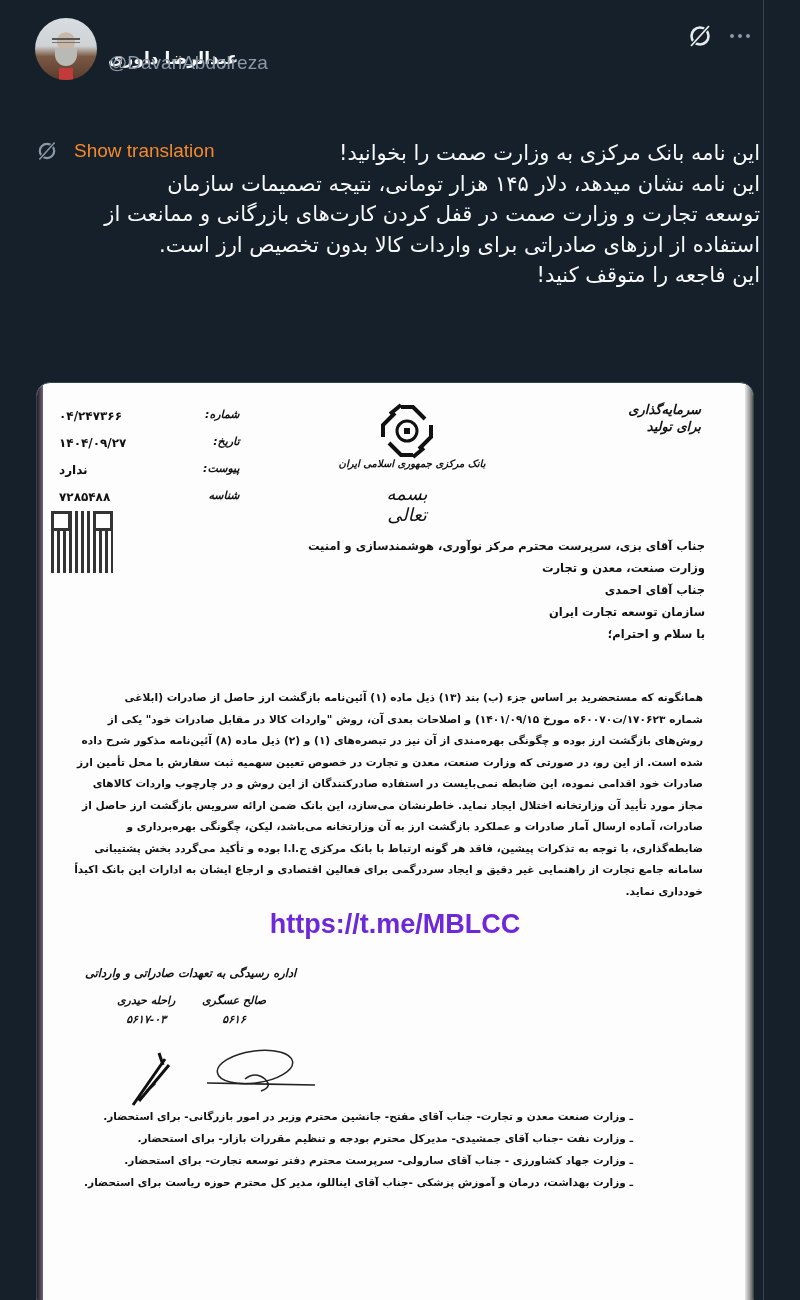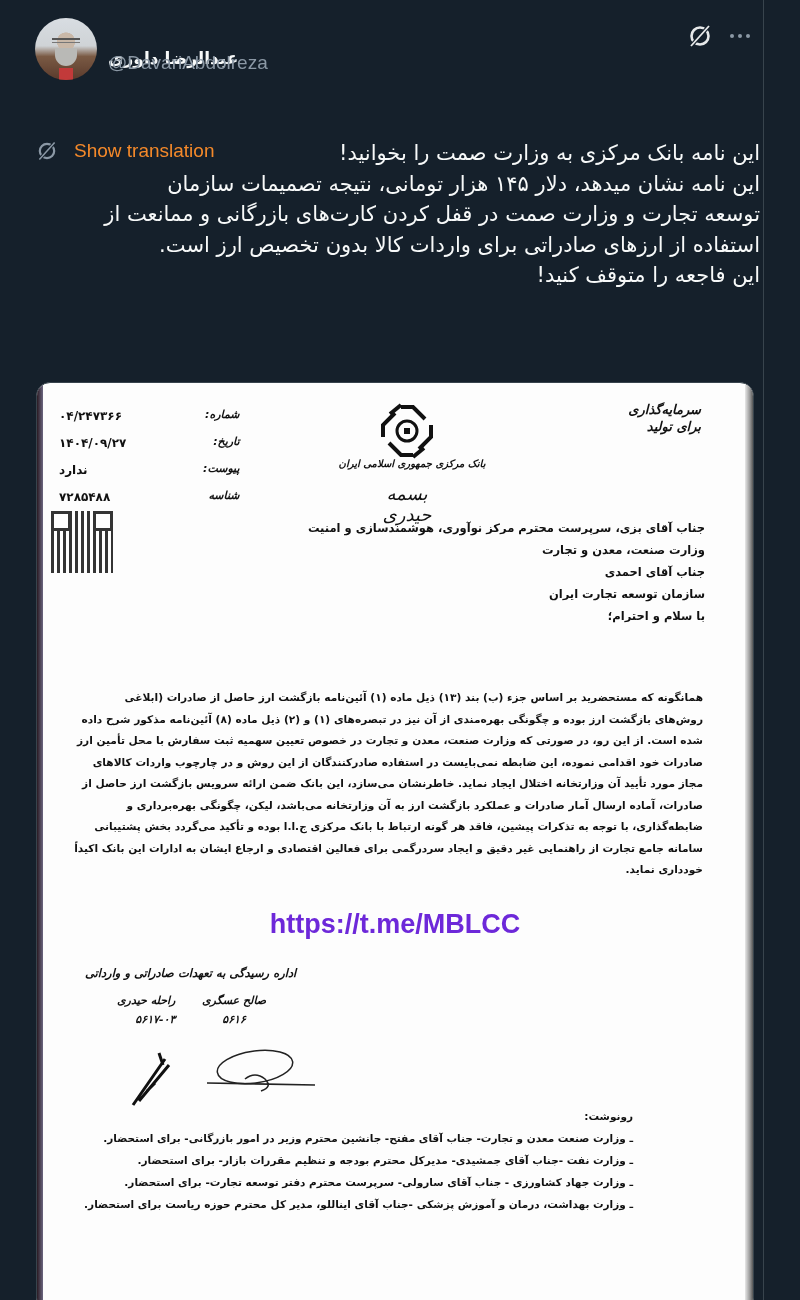--- a/index.html
+++ b/index.html
@@ -121,42 +121,42 @@
   .cbi-motto {
     position: absolute; left: 330px; top: 100px; width: 80px; text-align: center;
     font-size: 18px; font-style: italic; direction: rtl;
   }
   .year-logo {
     position: absolute; left: 594px; top: 18px; width: 70px; text-align: right;
     font-size: 13px; font-style: italic; font-weight: bold; direction: rtl; line-height: 17px;
   }
 
   .recipients {
-    position: absolute; right: 48px; top: 134px; width: 520px;
+    position: absolute; right: 48px; top: 152px; width: 520px;
     direction: rtl; text-align: right; font-size: 11.5px; font-weight: bold; line-height: 22px;
   }
   .recipients div { white-space: nowrap; }
 
   .body-para {
     position: absolute; left: 38px; top: 304px; width: 628px;
     direction: rtl; text-align: justify; font-size: 10.6px; font-weight: bold; line-height: 21.5px;
   }
   .body-para div { white-space: nowrap; overflow: hidden; }
 
   .watermark {
     position: absolute; left: 0; width: 100%; top: 526px; text-align: center;
     font-family: "Liberation Sans", sans-serif; font-weight: bold; font-size: 27px; color: #6d28d9;
   }
 
   .office {
     position: absolute; left: 48px; top: 583px; direction: rtl;
     font-size: 11.5px; font-weight: bold; font-style: italic;
   }
   .sig-a { position: absolute; left: 165px; top: 608px; text-align: center; font-size: 11px; font-weight: bold; font-style: italic; direction: rtl; line-height: 19px; }
-  .sig-b { position: absolute; left: 80px; top: 608px; font-size: 11px; font-weight: bold; font-style: italic; direction: rtl; line-height: 19px; }
+  .sig-b { position: absolute; left: 80px; top: 608px; text-align: center; font-size: 11px; font-weight: bold; font-style: italic; direction: rtl; line-height: 19px; }
   .signature-marks { position: absolute; left: 88px; top: 656px; width: 200px; height: 70px; }
 
   .cc {
     position: absolute; right: 120px; top: 722px; direction: rtl; text-align: right;
     font-size: 10.5px; font-weight: bold; line-height: 22px;
   }
   .cc div { white-space: nowrap; }
 </style>
 </head>
 <body>
@@ -226,36 +226,37 @@
         <path d="M24,-6 L24,6 L12,18"></path>
         <path d="M6,24 L-6,24 L-18,12"></path>
         <path d="M-24,6 L-24,-6 L-12,-18"></path>
         <path d="M-17,-17 L-6,-26"></path>
         <path d="M17,17 L6,26"></path>
       </g>
       <circle cx="30" cy="30" r="10" fill="none" stroke="#111" stroke-width="3"></circle>
       <rect x="27" y="27" width="6" height="6" fill="#111"></rect>
     </svg>
     <div class="cbi-name">بانک مرکزی جمهوری اسلامی ایران</div>
-    <div class="cbi-motto">بسمه حیدری</div>
+    <div class="cbi-motto">بسمه تعالی</div>
     <div class="year-logo">
       <div>سرمایه‌گذاری</div>
       <div>برای تولید</div>
     </div>
 
     <div class="recipients">
       <div>جناب آقای بزی، سرپرست محترم مرکز نوآوری، هوشمندسازی و امنیت</div>
       <div>وزارت صنعت، معدن و تجارت</div>
       <div>جناب آقای احمدی</div>
       <div>سازمان توسعه تجارت ایران</div>
       <div>با سلام و احترام؛</div>
     </div>
 
     <div class="body-para">
       <div>همانگونه که مستحضرید بر اساس جزء (ب) بند (۱۳) ذیل ماده (۱) آئین‌نامه بازگشت ارز حاصل از صادرات (ابلاغی</div>
+      <div>شماره ۱۷۰۶۲۳/ت۶۰۰۷۰ه مورخ ۱۴۰۱/۰۹/۱۵) و اصلاحات بعدی آن، روش "واردات کالا در مقابل صادرات خود" یکی از</div>
       <div>روش‌های بازگشت ارز بوده و چگونگی بهره‌مندی از آن نیز در تبصره‌های (۱) و (۲) ذیل ماده (۸) آئین‌نامه مذکور شرح داده</div>
       <div>شده است. از این رو، در صورتی که وزارت صنعت، معدن و تجارت در خصوص تعیین سهمیه ثبت سفارش با محل تأمین ارز</div>
       <div>صادرات خود اقدامی نموده، این ضابطه نمی‌بایست در استفاده صادرکنندگان از این روش و در چارچوب واردات کالاهای</div>
       <div>مجاز مورد تأیید آن وزارتخانه اختلال ایجاد نماید. خاطرنشان می‌سازد، این بانک ضمن ارائه سرویس بازگشت ارز حاصل از</div>
       <div>صادرات، آماده ارسال آمار صادرات و عملکرد بازگشت ارز به آن وزارتخانه می‌باشد، لیکن، چگونگی بهره‌برداری و</div>
       <div>ضابطه‌گذاری، با توجه به تذکرات پیشین، فاقد هر گونه ارتباط با بانک مرکزی ج.ا.ا بوده و تأکید می‌گردد بخش پشتیبانی</div>
       <div>سامانه جامع تجارت از راهنمایی غیر دقیق و ایجاد سردرگمی برای فعالین اقتصادی و ارجاع ایشان به ادارات این بانک اکیداً</div>
       <div>خودداری نماید.</div>
     </div>
 
@@ -270,20 +271,19 @@
       <div>راحله حیدری</div>
       <div>۵۶۱۷-۰۳</div>
     </div>
     <svg class="signature-marks" viewBox="0 0 200 70">
       <path d="M8,66 L40,20 M14,62 L44,26 M22,52 L30,44 M34,14 L38,26" stroke="#111" stroke-width="3" fill="none"></path>
       <ellipse cx="130" cy="28" rx="38" ry="16" fill="none" stroke="#222" stroke-width="1.5" transform="rotate(-8 130 28)"></ellipse>
       <path d="M82,44 L190,46 M120,40 q10,-8 20,0 q8,8 -4,12" stroke="#222" stroke-width="1.6" fill="none"></path>
     </svg>
 
     <div class="cc">
-      <div>رونوشت:</div>
       <div>ـ وزارت صنعت معدن و تجارت- جناب آقای مفتح- جانشین محترم وزیر در امور بازرگانی- برای استحضار.</div>
       <div>ـ وزارت نفت -جناب آقای جمشیدی- مدیرکل محترم بودجه و تنظیم مقررات بازار- برای استحضار.</div>
       <div>ـ وزارت جهاد کشاورزی - جناب آقای سارولی- سرپرست محترم دفتر توسعه تجارت- برای استحضار.</div>
       <div>ـ وزارت بهداشت، درمان و آموزش پزشکی -جناب آقای ایناللو، مدیر کل محترم حوزه ریاست برای استحضار.</div>
     </div>
   </div>
 </div>
 
 </body></html>

